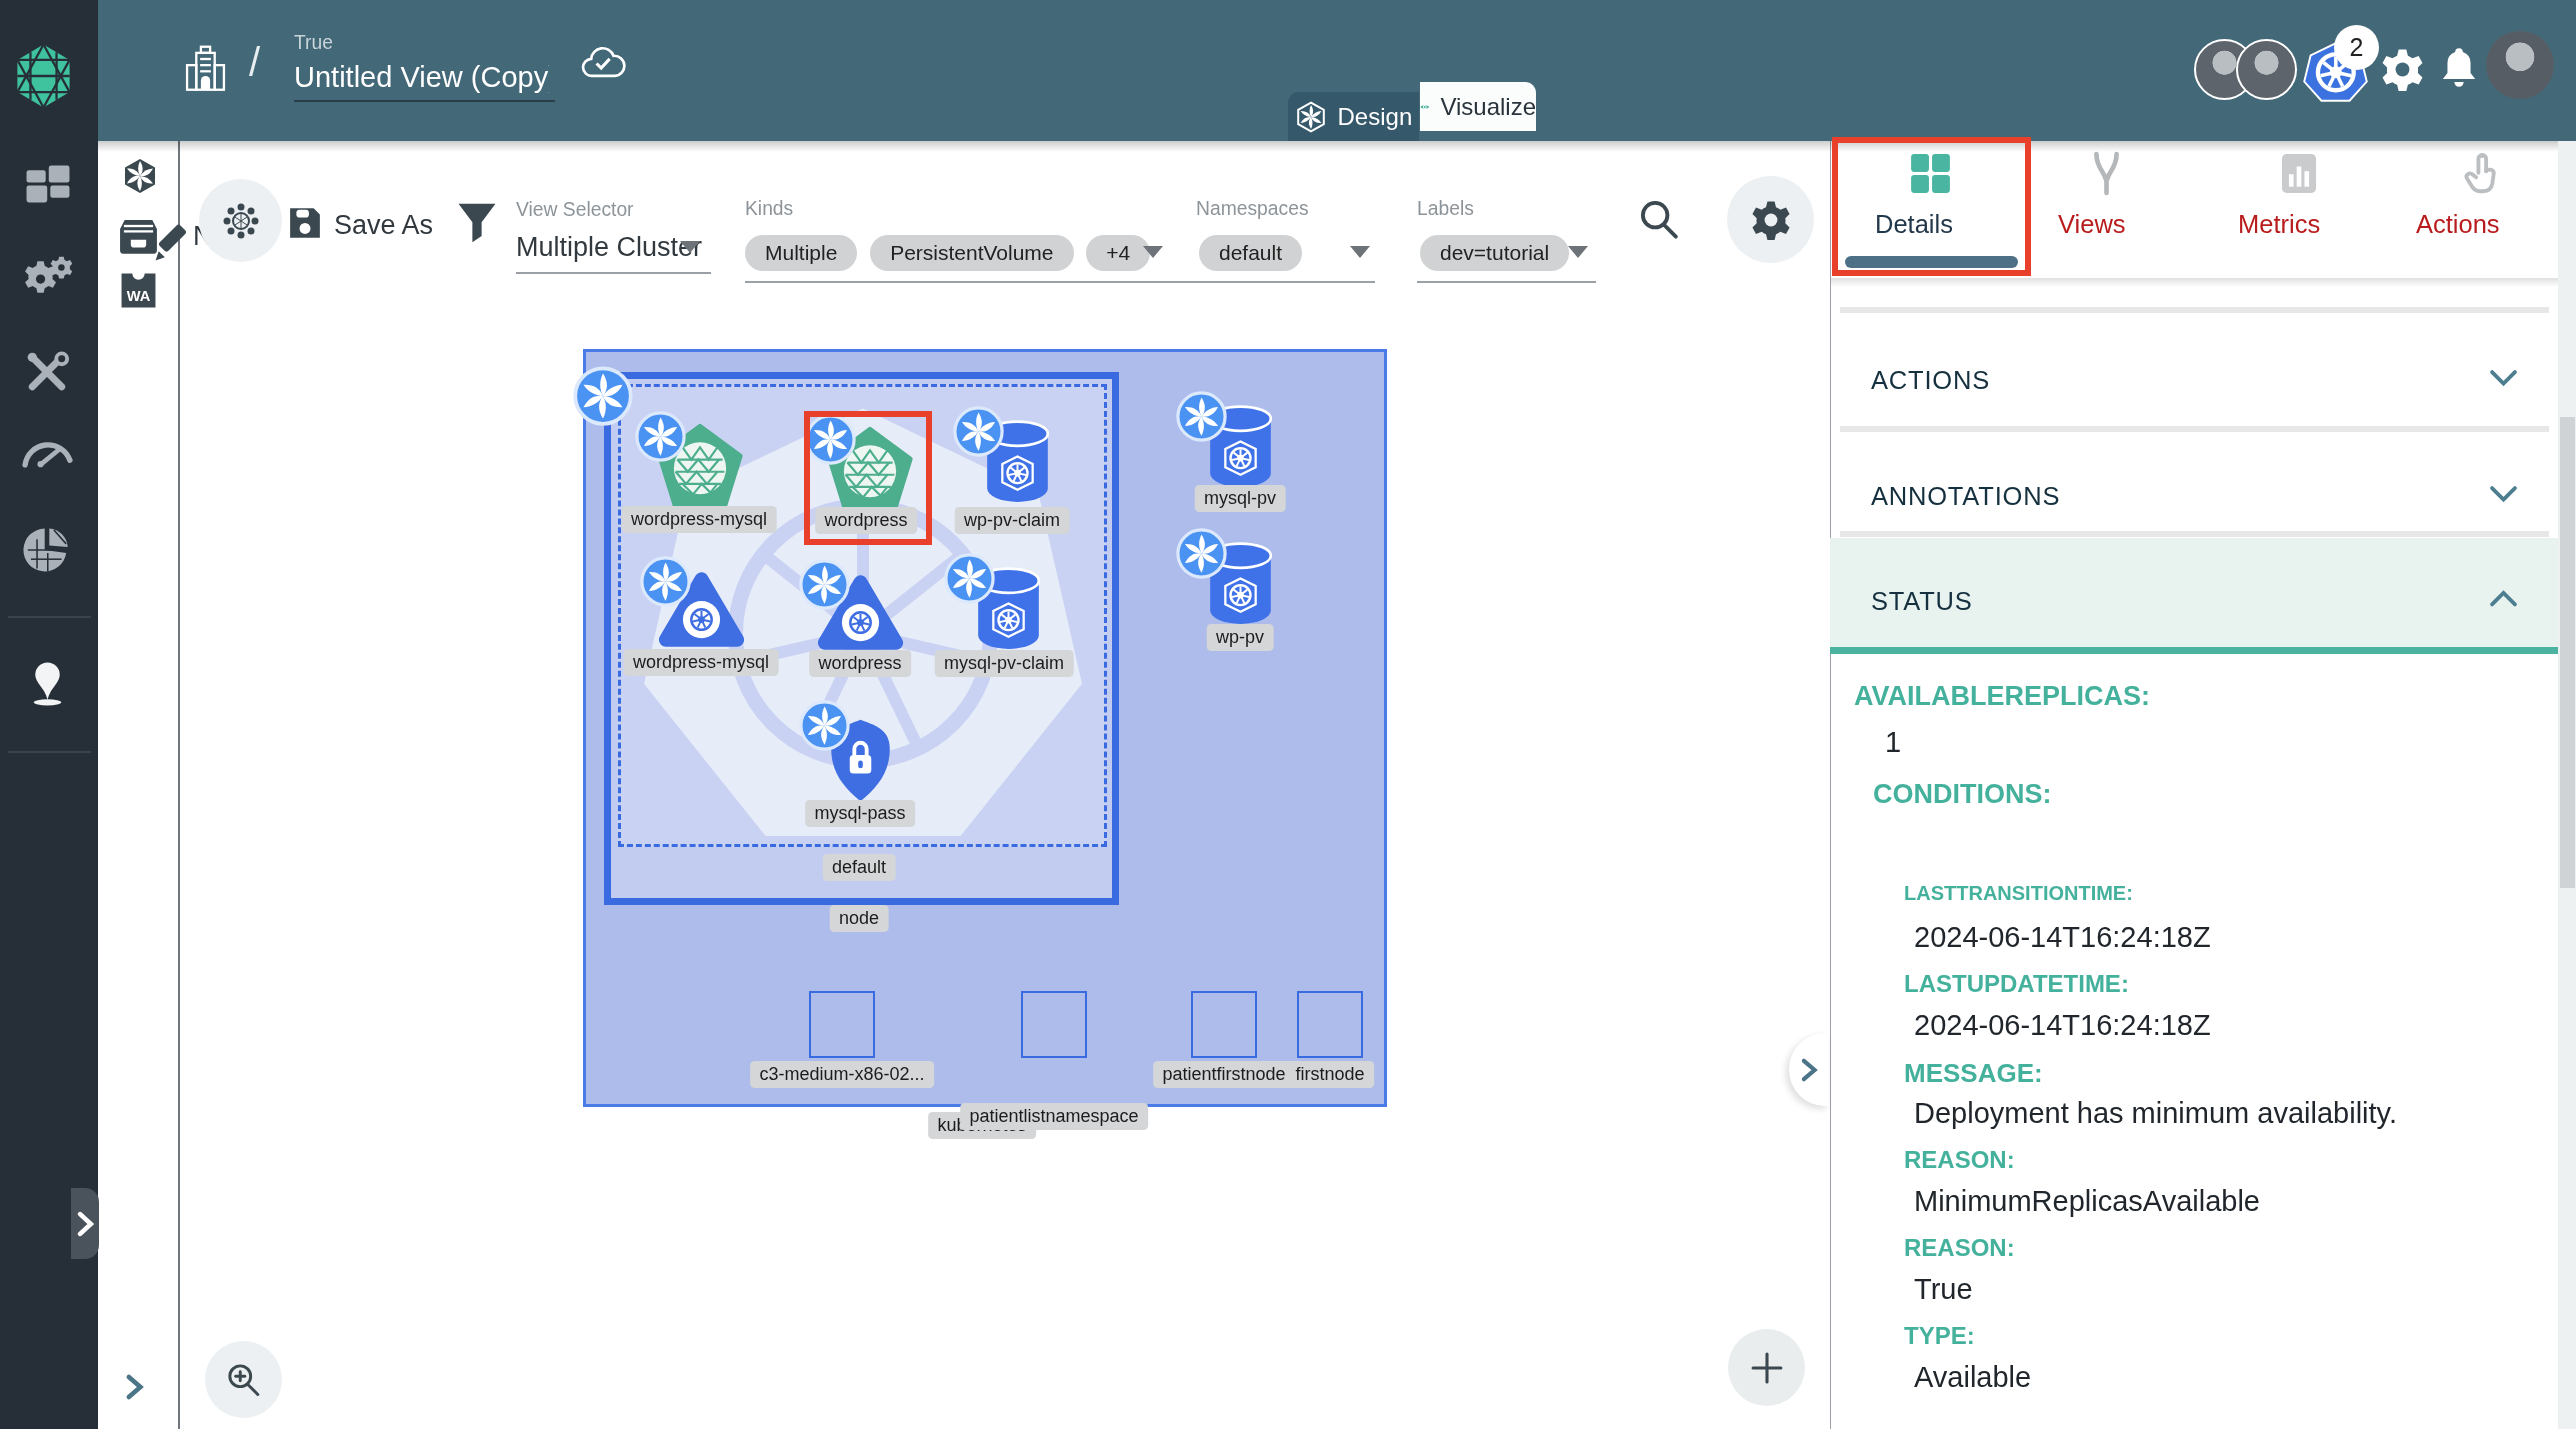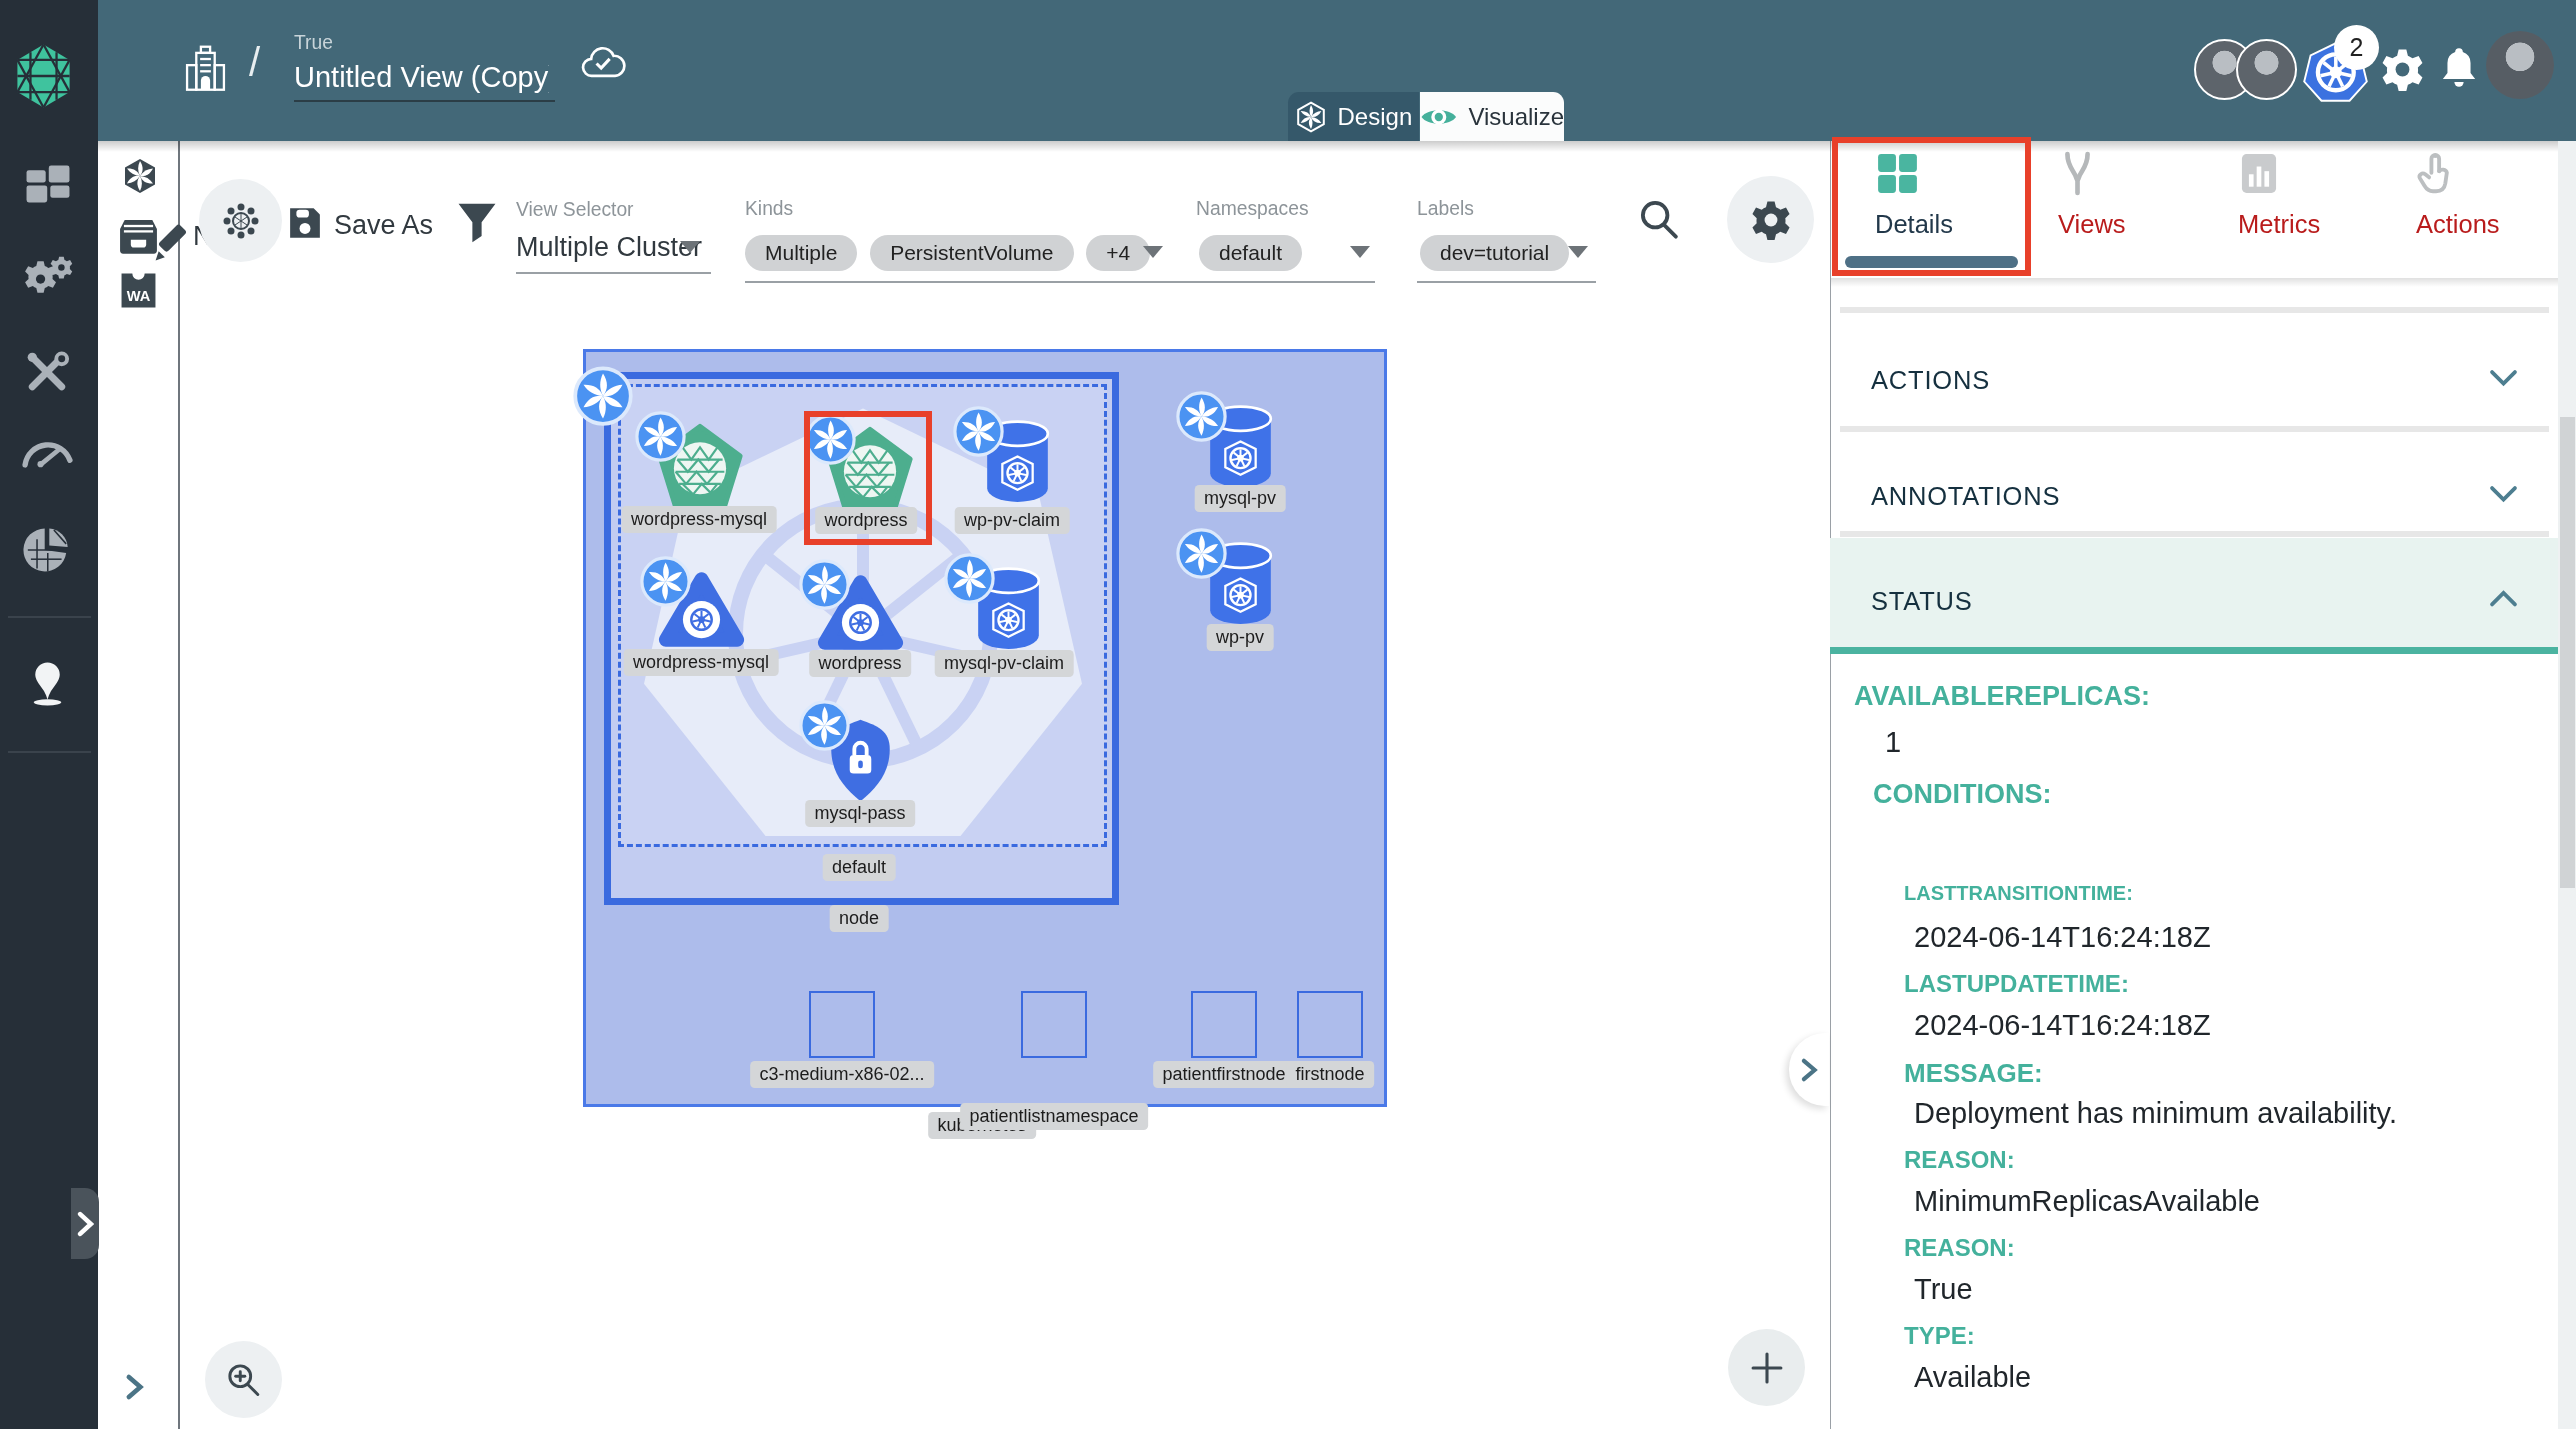--- a/index.html
+++ b/index.html
@@ -55,21 +55,21 @@
     white-space:nowrap;z-index:2;transform:translateX(-50%);}
   .knode{z-index:2;}
   .badge{z-index:3;}
   .infra-square{width:62px;height:63px;border:2.3px solid #3a6adf;z-index:2;transform:translateX(-50%);}
   .redbox{border:6.2px solid #e8402a;z-index:20;background:transparent;pointer-events:none;}
   
   .panel{left:1830px;top:141px;width:728px;height:1289px;background:#ffffff;
     border-left:1.5px solid #9aa0a6;z-index:3;}
   .panel-shadow{left:1831px;top:278px;width:727px;height:9.3px;
     background:linear-gradient(#0000001f,#00000000);z-index:4;}
-  .ptab{display:flex;flex-direction:column;align-items:flex-start;gap:14px;z-index:4;}
+  .ptab{display:flex;flex-direction:column;align-items:flex-end;gap:14px;z-index:4;}
   .ptab-label{font-size:25.5px;color:#b91c1c;}
   .ptab-label.active{color:#22384a;}
   .ptab-underline{left:1845px;top:256px;width:173px;height:12.4px;background:#4e7086;border-radius:6.2px;z-index:4;}
   .pdivider{height:6.2px;background:#e7e7e7;z-index:4;}
   .psection-title{font-size:25.5px;color:#15303f;letter-spacing:0.8px;z-index:4;}
   .status-bg{left:1830px;top:538px;width:728px;height:109px;background:#e8f3f0;z-index:3;}
   .status-bar{left:1830px;top:647px;width:728px;height:7px;background:#4bb3a0;z-index:4;}
   .st-head{color:#44b19c;font-weight:bold;z-index:4;white-space:nowrap;}
   .st-val{color:#20262b;font-size:29px;z-index:4;white-space:nowrap;}
   .chev{z-index:4;}
@@ -162,21 +162,21 @@
 <div class="abs" style="left:2486px;top:31px;width:68px;height:68px;border-radius:50%;
   background:radial-gradient(circle at 50% 38%, #b9bec3 0 26%, #565d64 27% 100%);z-index:5"></div>
 
 <div class="abs mode-tab mode-design" style="left:1288px;top:92px;width:131px">
   <svg width="32" height="32" viewBox="0 0 80 80">
     <path d="M40 4 L72 22 L72 58 L40 76 L8 58 L8 22 Z" fill="none" stroke="#ffffff" stroke-width="5"></path>
     <use href="#pinwheel" color="#ffffff"></use>
   </svg>
   <span>Design</span>
 </div>
-<div class="abs mode-tab mode-visualize" style="left:1420px;top:92px;width:144px">
+<div class="abs mode-tab mode-visualize" style="left:1420px;top:82px;width:116px">
   <svg width="39" height="26" viewBox="0 0 50 34">
     <path d="M2 17 C10 5 40 5 48 17 C40 29 10 29 2 17Z" fill="#45b09b"></path>
     <circle cx="25" cy="17" r="10" fill="#ffffff"></circle>
       <circle cx="25" cy="17" r="5.5" fill="#45b09b"></circle>
   </svg>
   <span>Visualize</span>
 </div>
 
 <div class="abs sidebar"></div>
 <div class="abs" style="left:15.4px;top:43px;z-index:7">

